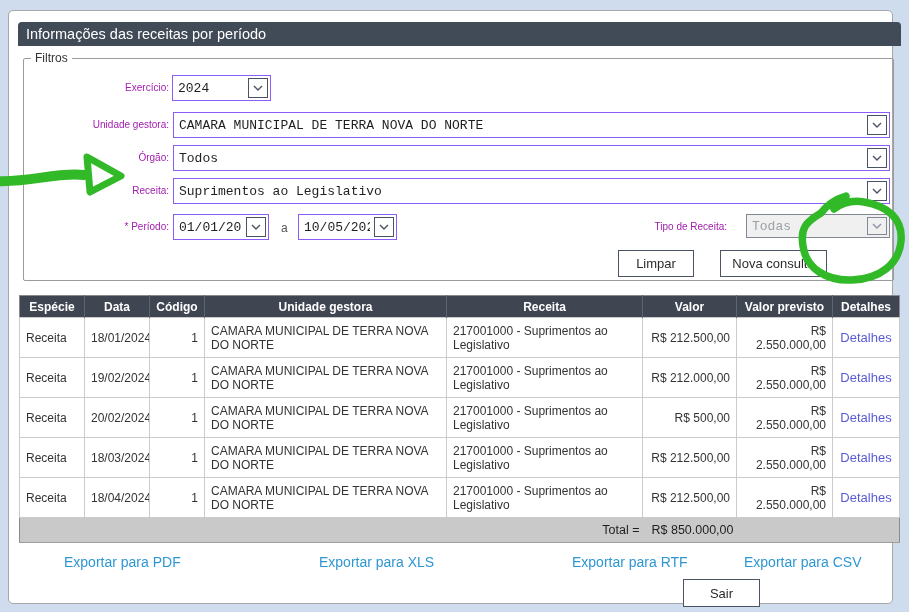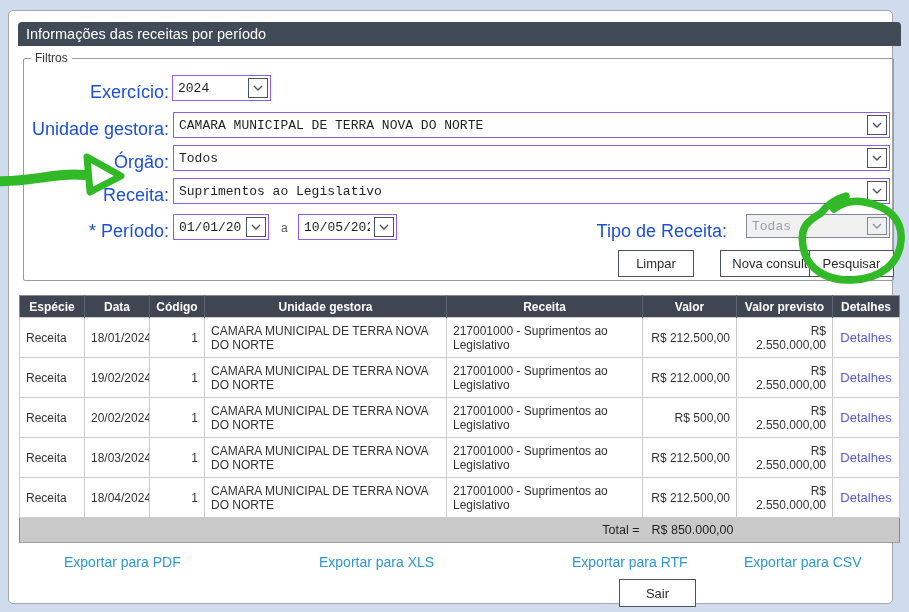--- a/index.html
+++ b/index.html
@@ -13,21 +13,21 @@
   .titlebar { position:absolute; left:9px; top:11px; width:883px; height:24px;
               background:#414a57; border-radius:4px 4px 0 0; color:#fff;
               font-size:14.5px; line-height:24px; padding-left:8px; }
 
   
   .fieldset-box { position:absolute; left:14px; top:47px; width:871px; height:223px;
                   border:1px solid #9b9b9b; border-radius:2px; }
   .legend { position:absolute; left:22px; top:40px; background:#fff; padding:0 4px;
             font-size:12px; color:#333; z-index:2; }
 
-  .flabel { position:absolute; font-size:18px; color:#1d4ed8; text-align:right; width:140px; }
+  .flabel { position:absolute; font-size:10px; color:#a21caf; text-align:right; width:140px; }
 
   .combo { position:absolute; background:#fff; border:1px solid #8b5cf6;font-family:Liberation Mono, monospace; }
   .combo-input { position:absolute; left:0; top:0; width:100%; height:100%;
                  border:none; outline:none; background:transparent;
                  font-family:inherit; font-size:13px; color:#1f1f1f;
                  padding:0 26px 0 5px; }
   .combo-btn { position:absolute; right:2px; top:2px; bottom:2px; width:20px;
                border:1px solid #4a5362; background:#fff;
                display:flex; align-items:center; justify-content:center; }
   .combo-btn svg { display:block; }
@@ -141,21 +141,20 @@
       <input class="combo-input" readonly="" disabled="" value="Todas" style="">
       <span class="combo-btn">
         <svg width="10" height="6" viewBox="0 0 10 6">
             <polyline points="1,1 5,5 9,1" fill="none" stroke="#8b95a5" stroke-width="1.4"></polyline>
           </svg>
       </span>
     </div>
 
     <button class="btn" style="left:609px; top:239px; width:76px; height:27px;">Limpar</button>
     <button class="btn" style="left:689px; top:239px; width:107px; height:27px;margin-left:22px;">Nova consulta</button>
-    <button class="btn" style="left:800px; top:239px; width:85px; height:27px;">Pesquisar</button>
 
     <div class="grid-wrap">
       <table class="grid">
         <colgroup>
           <col style="width:65px">
             <col style="width:65px">
             <col style="width:55px">
           <col style="width:242px">
             <col style="width:196px">
             <col style="width:94px">
@@ -234,21 +233,21 @@
           </tr>
         </tfoot>
       </table>
     </div>
 
     <a href="#" class="export" style="left:55px;">Exportar para PDF</a>
     <a href="#" class="export" style="left:310px;">Exportar para XLS</a>
     <a href="#" class="export" style="left:563px;">Exportar para RTF</a>
     <a href="#" class="export" style="left:735px;">Exportar para CSV</a>
 
-    <button class="btn" style="left:610px; top:568px; width:77px; height:28px;">Sair</button>
+    <button class="btn" style="left:674px; top:568px; width:77px; height:28px;">Sair</button>
   </div>
 
   <svg class="annotations" viewBox="0 0 909 612">
     <path d="M -5 181 C 30 183, 55 172, 84 175" fill="none" stroke="#32b928" stroke-width="10" stroke-linecap="round"></path>
     <path d="M 87 157 L 121 176 L 90 192 Z" fill="#fdfdfd" stroke="#32b928" stroke-width="7" stroke-linejoin="round"></path>
     <path d="M 846 196 C 836 199, 827 205, 821 213 C 806 222, 800 228, 803 246 C 806 269, 827 281, 852 280 C 880 279, 899 264, 901 241 C 903 219, 888 206, 864 202 C 853 200, 842 203, 834 209" fill="none" stroke="#32b928" stroke-width="7.5" stroke-linecap="round"></path>
   </svg>
 </div>
 
 </body></html>

